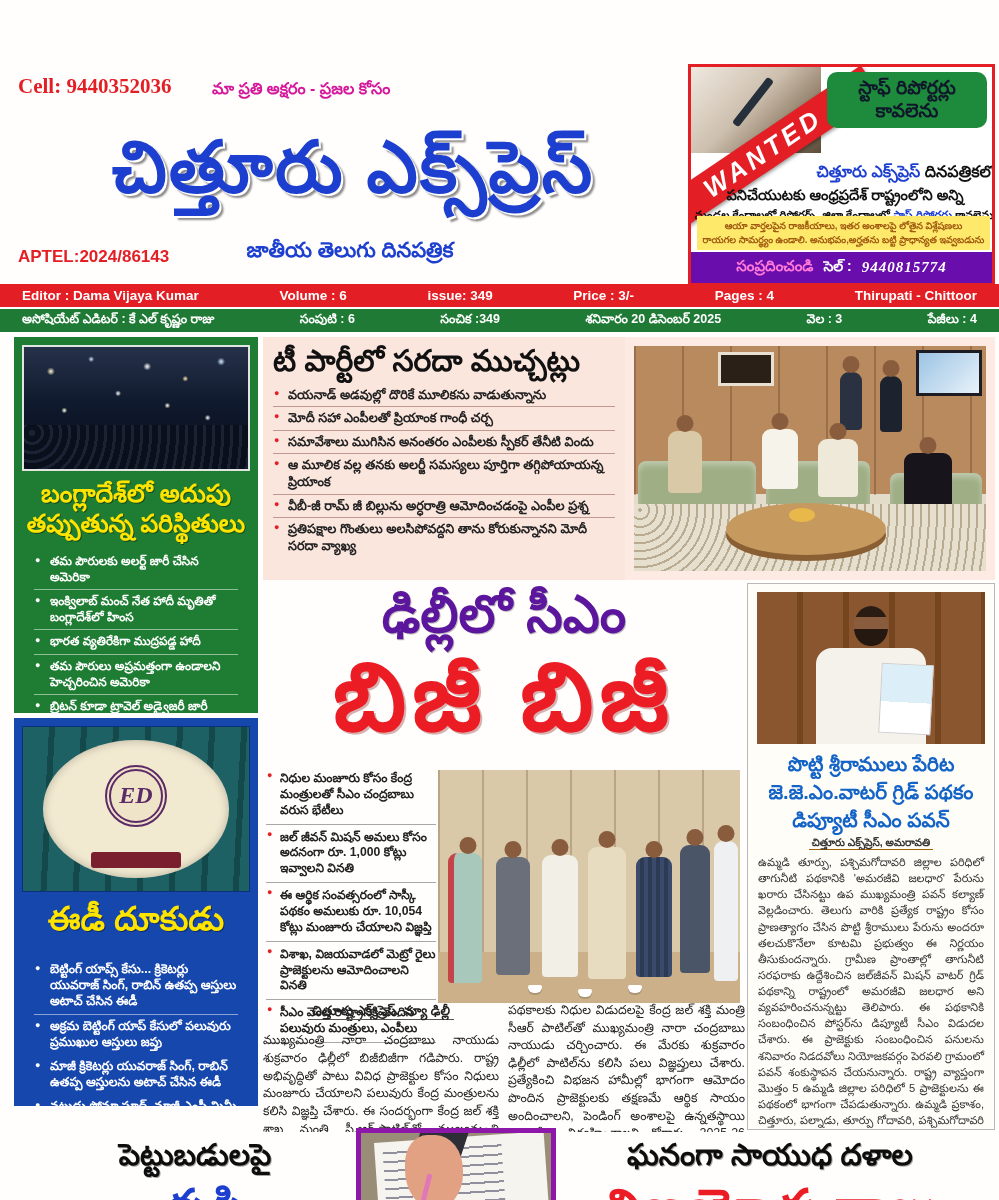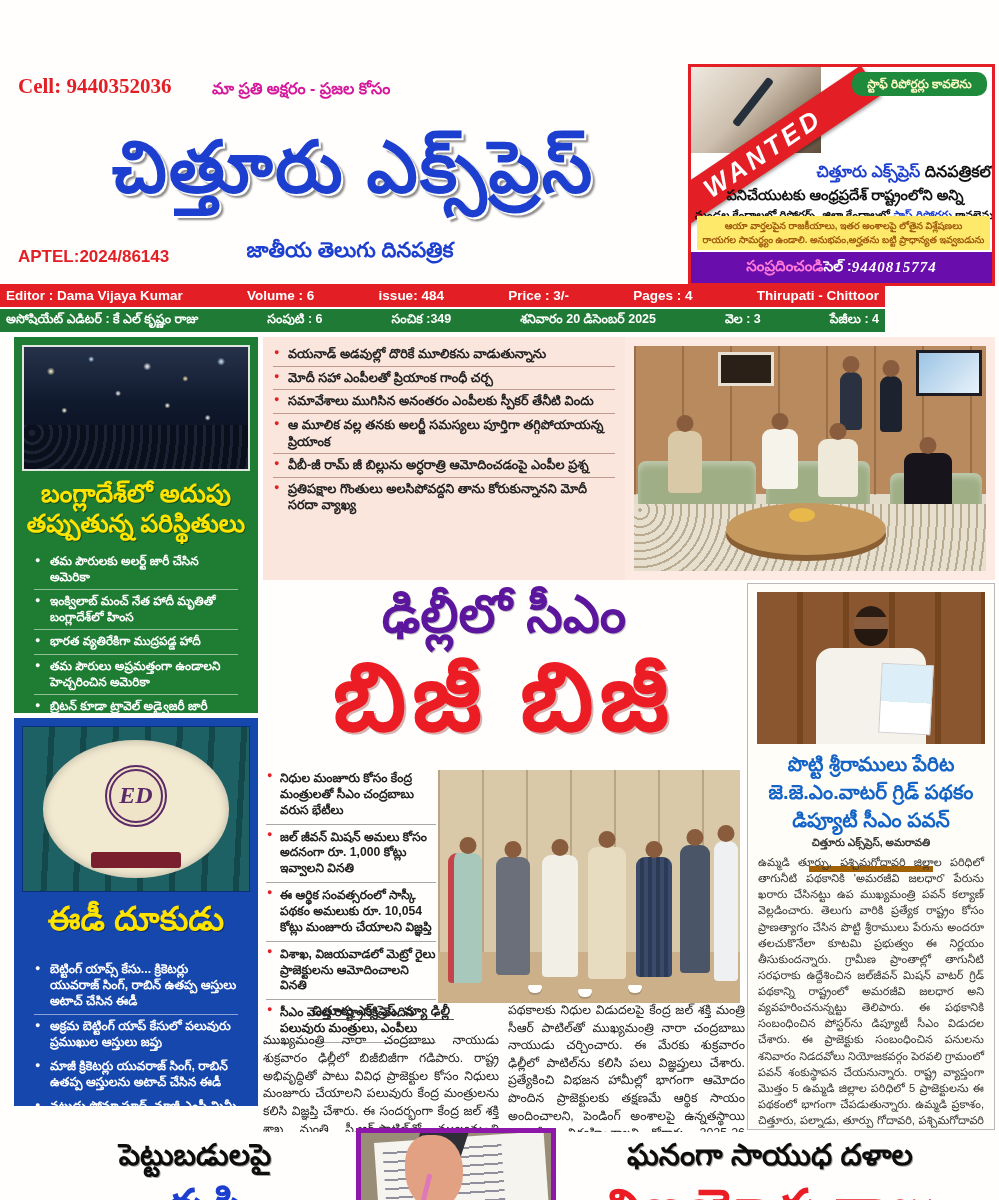--- a/index.html
+++ b/index.html
@@ -16,36 +16,36 @@
   .reg-no{left:18px;top:247px;color:#e31e24;font-weight:bold;font-size:17px;}
 
   
   .ad-box{left:688px;top:64px;width:307px;height:222px;border:3px solid #e31e24;background:#fff;overflow:hidden;}
   .ad-photo{position:absolute;left:0;top:0;width:130px;height:86px;
     background:linear-gradient(135deg,#efe9e0 0%,#cdbfae 45%,#8d7a64 75%,#5c4c3a 100%);}
   .ad-pen{position:absolute;left:58px;top:6px;width:8px;height:58px;background:#26303a;transform:rotate(38deg);border-radius:3px;}
   .ad-ribbon{position:absolute;left:-58px;top:68px;width:260px;height:36px;background:#e31e24;transform:rotate(-34deg);
     display:flex;align-items:center;justify-content:center;color:#fff;font-weight:900;font-style:italic;font-size:26px;letter-spacing:4px;
     box-shadow:0 2px 4px rgba(0,0,0,.4);}
-  .ad-badge{position:absolute;right:5px;top:5px;width:135px;padding:5px 4px;background:#1e8a3c;border-radius:10px;
-    color:#fef9c3;font-weight:bold;font-size:12px;text-align:center;line-height:1.2;}
+  .ad-badge{position:absolute;right:5px;top:5px;width:160px;padding:5px 4px;background:#1e8a3c;border-radius:10px;
+    color:#0f172a;font-weight:bold;font-size:19px;text-align:center;line-height:1.2;}
   .ad-line1{position:absolute;left:50px;top:96px;width:255px;text-align:right;font-size:16px;font-weight:bold;color:#111;}
   .ad-line1 .hl{color:#1d3fd0;}
   .ad-line2{position:absolute;left:4px;top:120px;width:300px;text-align:center;font-size:14.5px;font-weight:bold;color:#111;}
   .ad-line3{position:absolute;left:2px;top:142px;width:302px;text-align:center;font-size:11.5px;font-weight:bold;color:#111;}
   .ad-line3 .hl{color:#1d3fd0;}
   .ad-yellow{position:absolute;left:6px;right:2px;bottom:33px;background:#ffe96b;padding:3px 4px;text-align:center;
     font-size:9.5px;font-weight:bold;color:#a05a10;line-height:1.45;}
-  .ad-purple{position:absolute;left:0;right:0;bottom:0;height:31px;background:#6a0dad;display:flex;align-items:center;justify-content:center;}
+  .ad-purple{position:absolute;left:0;right:0;bottom:0;height:31px;background:#6a0dad;display:flex;align-items:center;justify-content:center;gap:10px;}
   .ad-purple .c1{color:#ff7ad9;font-weight:900;font-size:15px;}
   .ad-purple .c2{color:#fff;font-weight:bold;font-size:14px;}
   .ad-purple .c3{color:#fff;font-weight:bold;font-style:italic;font-size:15px;font-family:"Liberation Serif",serif;letter-spacing:1px;}
 
   
-  .bar{left:0;width:885px;display:flex;align-items:center;justify-content:space-between;padding:0 6px;color:#fff;font-weight:bold;}
+  .bar{left:0;width:999px;display:flex;align-items:center;justify-content:space-between;padding:0 22px;color:#fff;font-weight:bold;}
   .bar-red{top:284px;height:23px;background:#e31e24;font-size:13.5px;}
   .bar-green{top:309px;height:23px;background:#1e7a34;font-size:12.5px;}
 
   
   .box-green{left:14px;top:337px;width:244px;height:376px;background:#1f7d33;padding:8px;overflow:hidden;}
   .crowd-photo{width:100%;height:126px;border:2px solid #dfe6df;background-color:#0d1526;position:relative;overflow:hidden;
     background-image:
       radial-gradient(circle 3px at 12% 20%,#fff8c8 0,transparent 4px),
       radial-gradient(circle 2px at 30% 10%,#cfe6ff 0,transparent 3px),
       radial-gradient(circle 3px at 55% 16%,#fff 0,transparent 4px),
@@ -129,21 +129,21 @@
   .right-box{left:747px;top:583px;width:248px;height:547px;border:1px solid #b9b9b9;background:#fffdf8;overflow:hidden;}
   .pawan-photo{margin:8px 9px 6px;height:152px;position:relative;overflow:hidden;
     background:repeating-linear-gradient(90deg,#8a5630 0 40px,#74451f 40px 46px);}
   .pawan-body{position:absolute;left:50%;bottom:-4px;transform:translateX(-50%);width:110px;height:100px;background:#f4f2ea;border-radius:16px 16px 0 0;}
   .pawan-head{position:absolute;left:50%;top:14px;transform:translateX(-50%);width:34px;height:40px;border-radius:50% 50% 46% 46%;
     background:linear-gradient(180deg,#2a1c12 0 28%, #8a5c3e 28% 58%, #241810 58% 100%);}
   .pawan-poster{position:absolute;left:54%;bottom:10px;width:52px;height:70px;background:#fff;border:1px solid #ccc;transform:rotate(3deg);
     background-image:linear-gradient(180deg,#dceef8 0 55%,#fff 55%);}
   .right-head{text-align:center;color:#1464c8;font-weight:900;font-size:20px;line-height:1.4;margin:2px 6px 2px;}
   .right-date{text-align:center;font-weight:bold;font-size:10.5px;color:#333;margin-bottom:3px;}
-  .right-date span{border-bottom:6px solid #a16207;padding:0 3px 18px;}
+  .right-date span{border-bottom:1px solid #a16207;padding:0 3px 1px;}
   .right-body{margin:0 10px;font-size:11.2px;line-height:1.44;text-align:justify;color:#333;}
 
   
   .bot-left-head{left:60px;top:1138px;width:270px;text-align:center;color:#0d0d0d;font-weight:900;font-size:30px;
     text-shadow:1px 1px 0 rgba(0,0,0,.35);}
   .bot-left-sub{left:95px;top:1180px;width:220px;text-align:center;color:#1d3fd0;font-weight:900;font-size:44px;}
   .ballot-photo{left:356px;top:1128px;width:200px;height:160px;border:5px solid #8c17a8;background:#9a8d78;overflow:hidden;position:absolute;}
   .ballot-paper{position:absolute;left:18px;top:4px;width:170px;height:150px;background:#f6f4ee;transform:rotate(-4deg);
     background-image:repeating-linear-gradient(0deg,rgba(60,60,90,.55) 0 2px,transparent 2px 9px);background-size:70% 100%;background-position:8px 6px;background-repeat:no-repeat;}
   .ballot-hand{position:absolute;left:44px;top:2px;width:58px;height:74px;background:#e3a184;border-radius:40% 50% 50% 55%;}
@@ -180,21 +180,21 @@
     <div class="ad-purple">
       <span class="c1">సంప్రదించండి</span>
       <span class="c2">సెల్ :</span>
       <span class="c3">9440815774</span>
     </div>
   </div>
 
   <div class="abs bar bar-red">
     <span>Editor : Dama Vijaya Kumar</span>
     <span>Volume : 6</span>
-    <span>issue: 484</span>
+    <span>issue: 349</span>
     <span>Price : 3/-</span>
     <span>Pages : 4</span>
     <span>Thirupati - Chittoor</span>
   </div>
   <div class="abs bar bar-green">
     <span>అసోషియేట్ ఎడిటర్ : కే ఎల్ కృష్ణం రాజు</span>
     <span>సంపుటి : 6</span>
     <span>సంచిక :349</span>
     <span>శనివారం 20 డిసెంబర్ 2025</span>
     <span>వెల : 3</span>
@@ -227,20 +227,21 @@
     <ul class="wlist">
       <li>బెట్టింగ్ యాప్స్ కేసు... క్రికెటర్లు యువరాజ్ సింగ్, రాబిన్ ఉతప్ప ఆస్తులు అటాచ్ చేసిన ఈడీ</li>
       <li>అక్రమ బెట్టింగ్ యాప్ కేసులో పలువురు ప్రముఖుల ఆస్తులు జప్తు</li>
       <li>మాజీ క్రికెటర్లు యువరాజ్ సింగ్, రాబిన్ ఉతప్ప ఆస్తులను అటాచ్ చేసిన ఈడీ</li>
       <li>నటుడు సోనూ సూద్, మాజీ ఎంపీ మిమీ చక్రవర్తి ఆస్తులు కూడా సీజ్</li>
 
     </ul>
   </div>
 
   <div class="abs panel-pink">
+    <div class="tea-head">టీ పార్టీలో సరదా ముచ్చట్లు</div>
     <ul class="rlist">
       <li>వయనాడ్ అడవుల్లో దొరికే మూలికను వాడుతున్నాను</li>
       <li>మోదీ సహా ఎంపీలతో ప్రియాంక గాంధీ చర్చ</li>
       <li>సమావేశాలు ముగిసిన అనంతరం ఎంపీలకు స్పీకర్ తేనీటి విందు</li>
       <li>ఆ మూలిక వల్ల తనకు అలర్జీ సమస్యలు పూర్తిగా తగ్గిపోయాయన్న ప్రియాంక</li>
       <li>వీబీ-జీ రామ్ జీ బిల్లును అర్ధరాత్రి ఆమోదించడంపై ఎంపీల ప్రశ్న</li>
       <li>ప్రతిపక్షాల గొంతులు అలసిపోవద్దని తాను కోరుకున్నానని మోదీ సరదా వ్యాఖ్య</li>
     </ul>
   </div>
 

